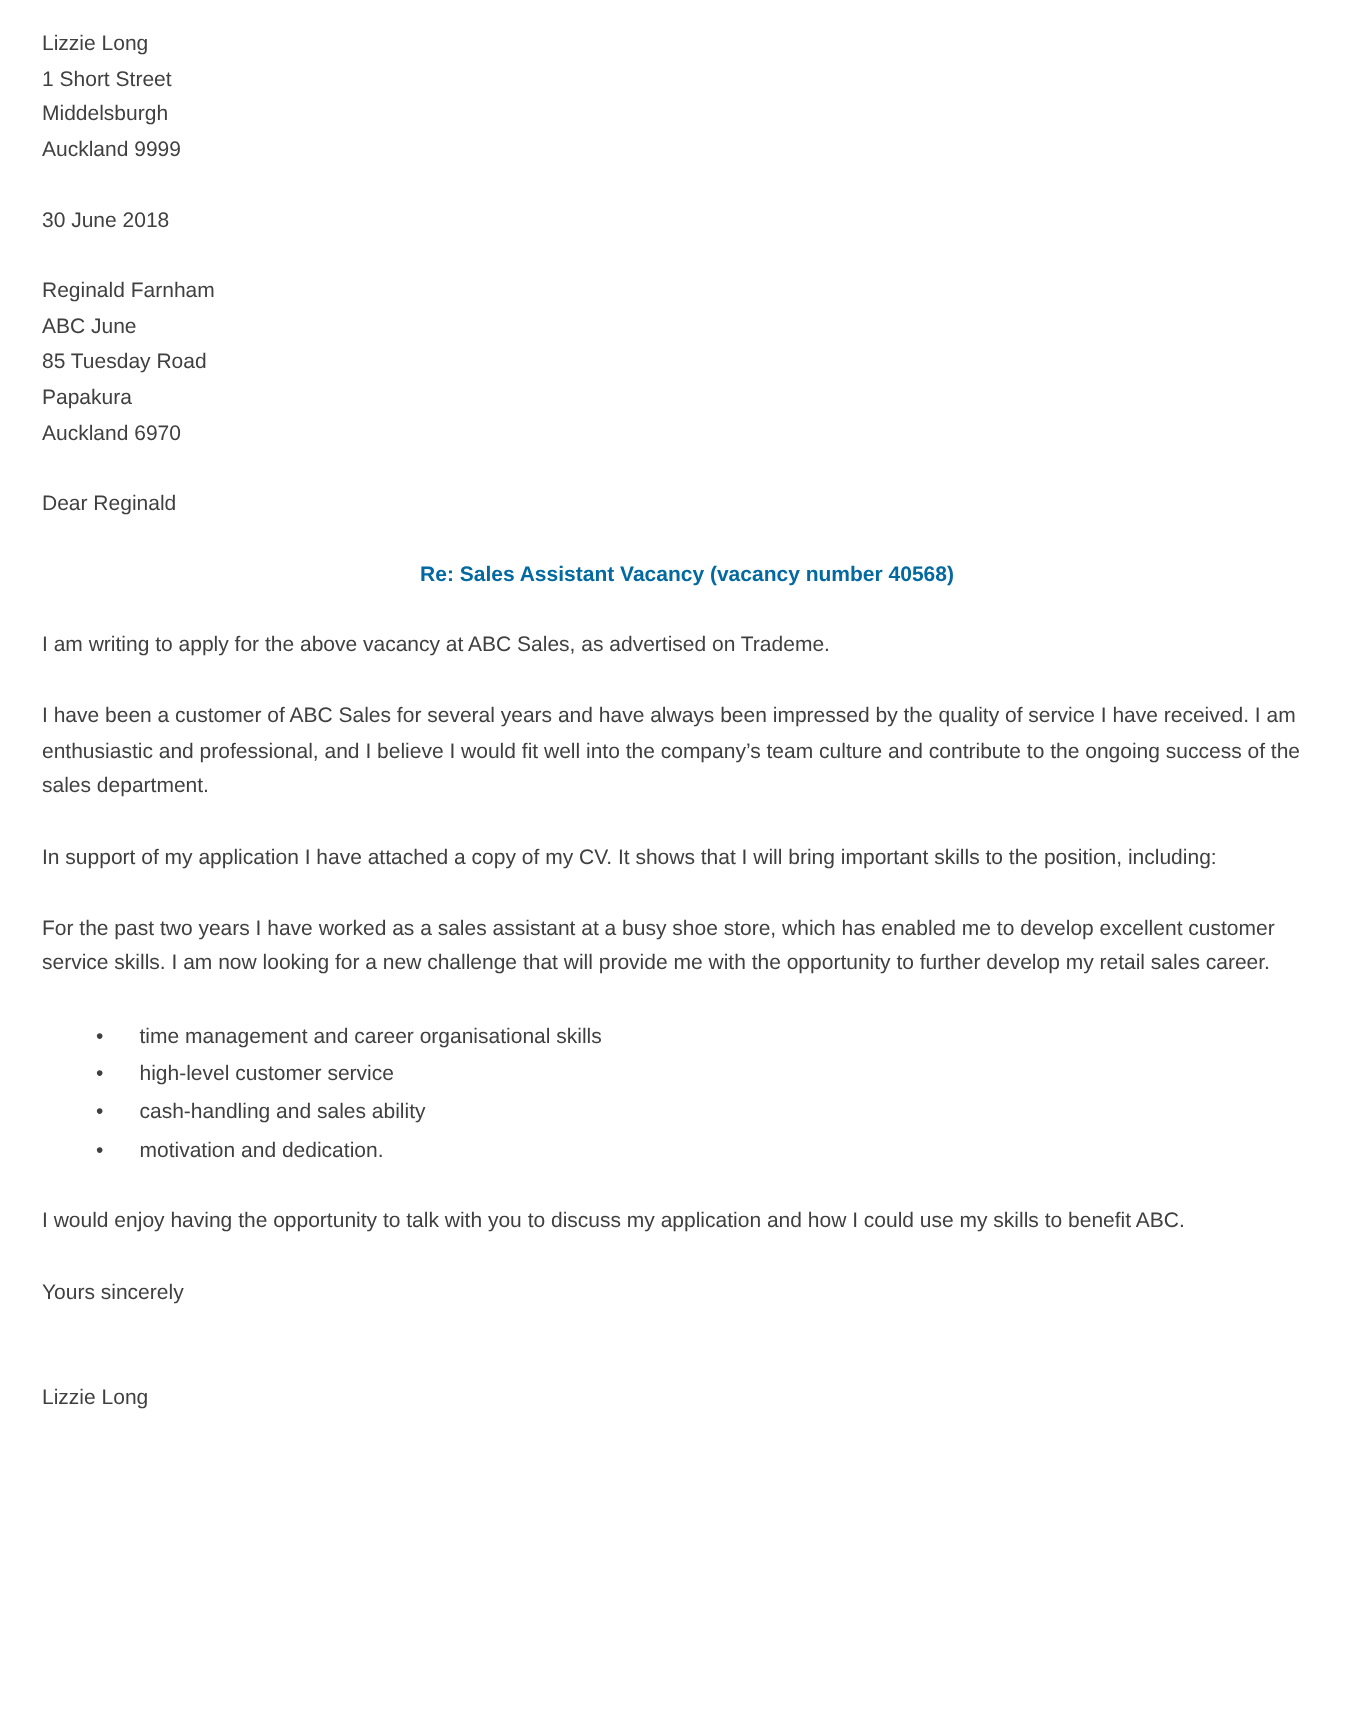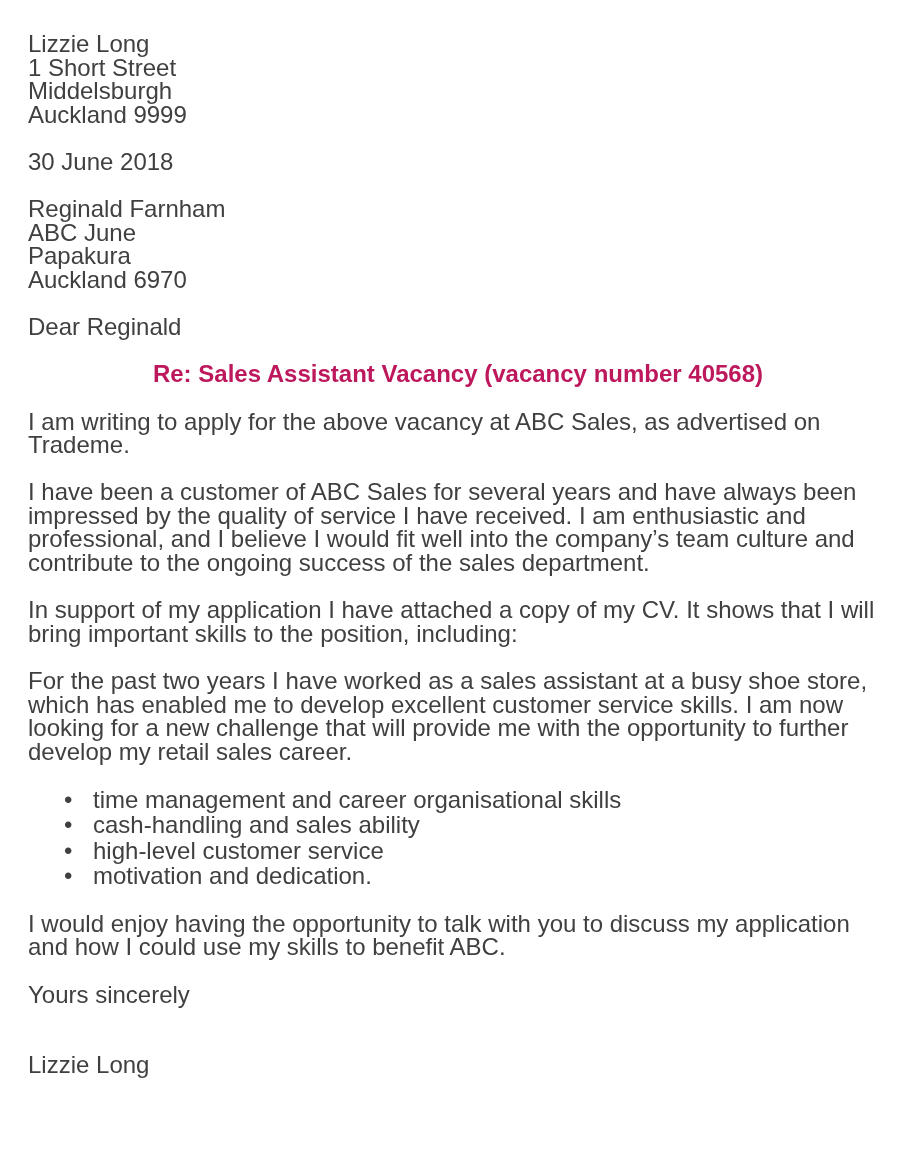--- a/index.html
+++ b/index.html
@@ -4,39 +4,39 @@
 <style>
   html, body {
     margin: 0;
     padding: 0;
     background: #ffffff;
   }
   .page {
     box-sizing: border-box;
     width: 900px;
     height: 1156px;
-    padding: 32px 12px 0 28px;
+    padding: 17px 12px 0 28px;
     background: #ffffff;
     font-family: "Liberation Sans", sans-serif;
-    font-size: 24px;
+    font-size: 14px;
     line-height: 23.6px;
     color: #404040;
     overflow: hidden;
   }
   .block, .page p {
     margin: 0 0 23.6px 0;
     padding: 0;
   }
   .addr-line {
     white-space: nowrap;
   }
   .subject {
     font-weight: bold;
     text-align: center;
-    color: #be185d;
+    color: #0369a1;
     margin: 0 0 23.6px 0;
   }
   ul.skills {
     list-style: none;
     margin: 0 0 23.6px 0;
     padding: 0;
   }
   ul.skills li {
     position: relative;
     padding-left: 65px;
@@ -62,40 +62,41 @@
     <div class="addr-line">1 Short Street</div>
     <div class="addr-line">Middelsburgh</div>
     <div class="addr-line">Auckland 9999</div>
   </div>
 
   <div class="block">30 June 2018</div>
 
   <div class="block">
     <div class="addr-line">Reginald Farnham</div>
     <div class="addr-line">ABC June</div>
+    <div class="addr-line">85 Tuesday Road</div>
     <div class="addr-line">Papakura</div>
     <div class="addr-line">Auckland 6970</div>
   </div>
 
   <div class="block">Dear Reginald</div>
 
   <div class="subject">Re: Sales Assistant Vacancy (vacancy number 40568)</div>
 
   <p>I am writing to apply for the above vacancy at ABC Sales, as advertised on Trademe.</p>
 
   <p>I have been a customer of ABC Sales for several years and have always been impressed by the quality of service I have received. I am enthusiastic and professional, and I believe I would fit well into the company’s team culture and contribute to the ongoing success of the sales department.</p>
 
   <p>In support of my application I have attached a copy of my CV. It shows that I will bring important skills to the position, including:</p>
 
   <p>For the past two years I have worked as a sales assistant at a busy shoe store, which has enabled me to develop excellent customer service skills. I am now looking for a new challenge that will provide me with the opportunity to further develop my retail sales career.</p>
 
   <ul class="skills">
     <li>time management and career organisational skills</li>
+    <li>high-level customer service</li>
     <li>cash-handling and sales ability</li>
-    <li>high-level customer service</li>
     <li>motivation and dedication.</li>
   </ul>
 
   <p>I would enjoy having the opportunity to talk with you to discuss my application and how I could use my skills to benefit ABC.</p>
 
 
   <div class="block gap2">Yours sincerely</div>
 
   <div class="block">Lizzie Long</div>
 

